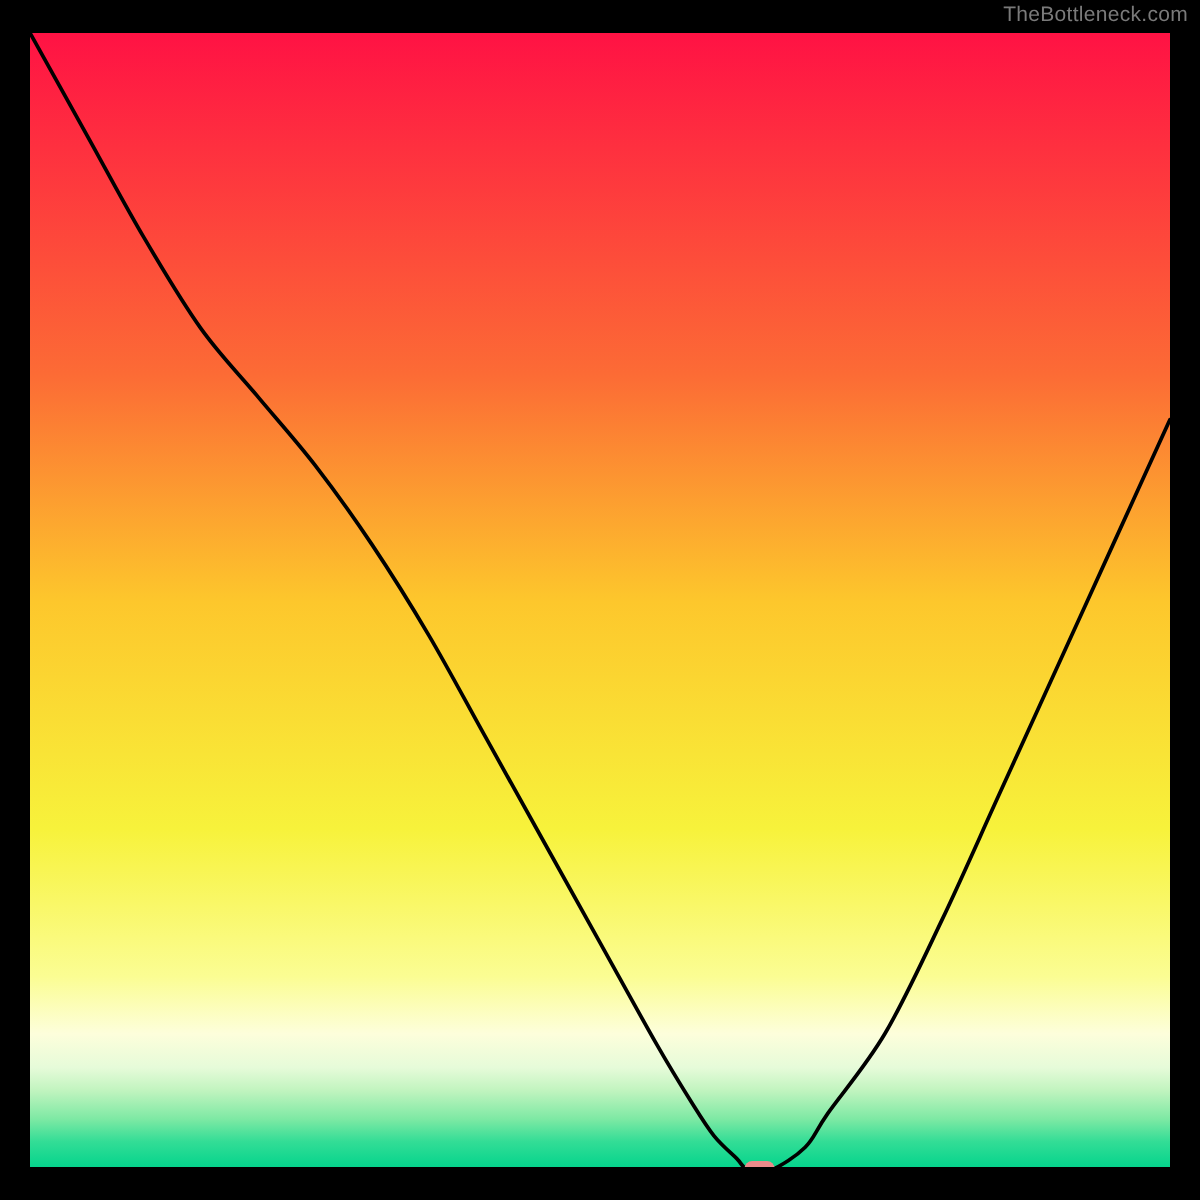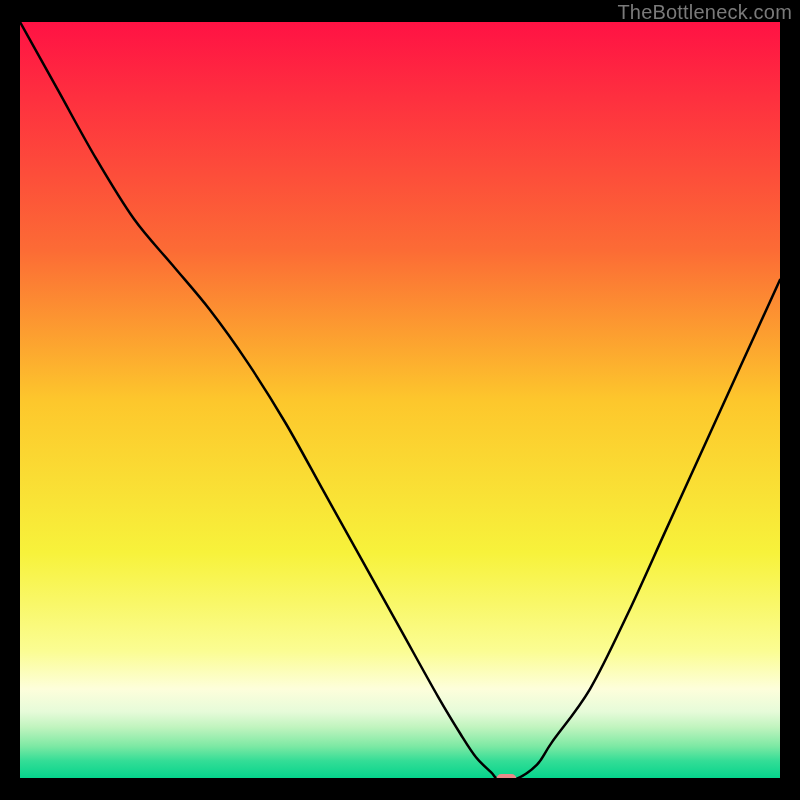--- a/index.html
+++ b/index.html
@@ -14,21 +14,21 @@
   .wrap {
     position: relative;
     width: 800px;
     height: 800px;
   }
   .attribution {
     position: absolute;
     top: 1px;
     right: 8px;
     color: #7a7a7a;
-    font-size: 20px;
+    font-size: 14px;
     font-weight: 400;
     letter-spacing: 0.2px;
     z-index: 5;
   }
   .plot-outer {
     position: absolute;
     left: 20px;
     top: 22px;
     width: 760px;
     height: 758px;

